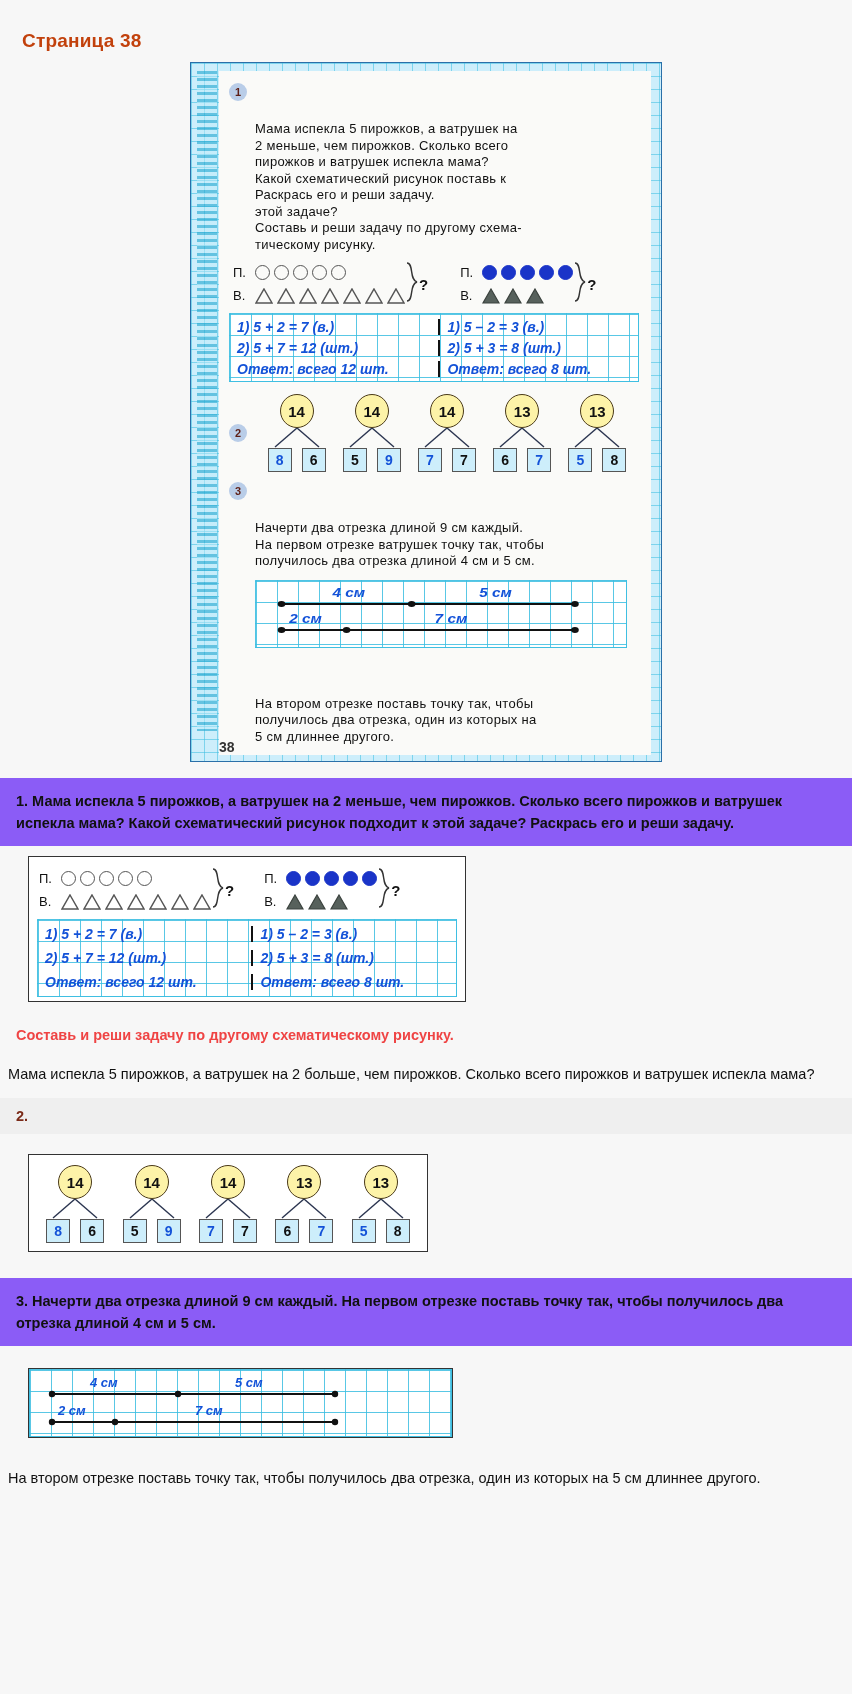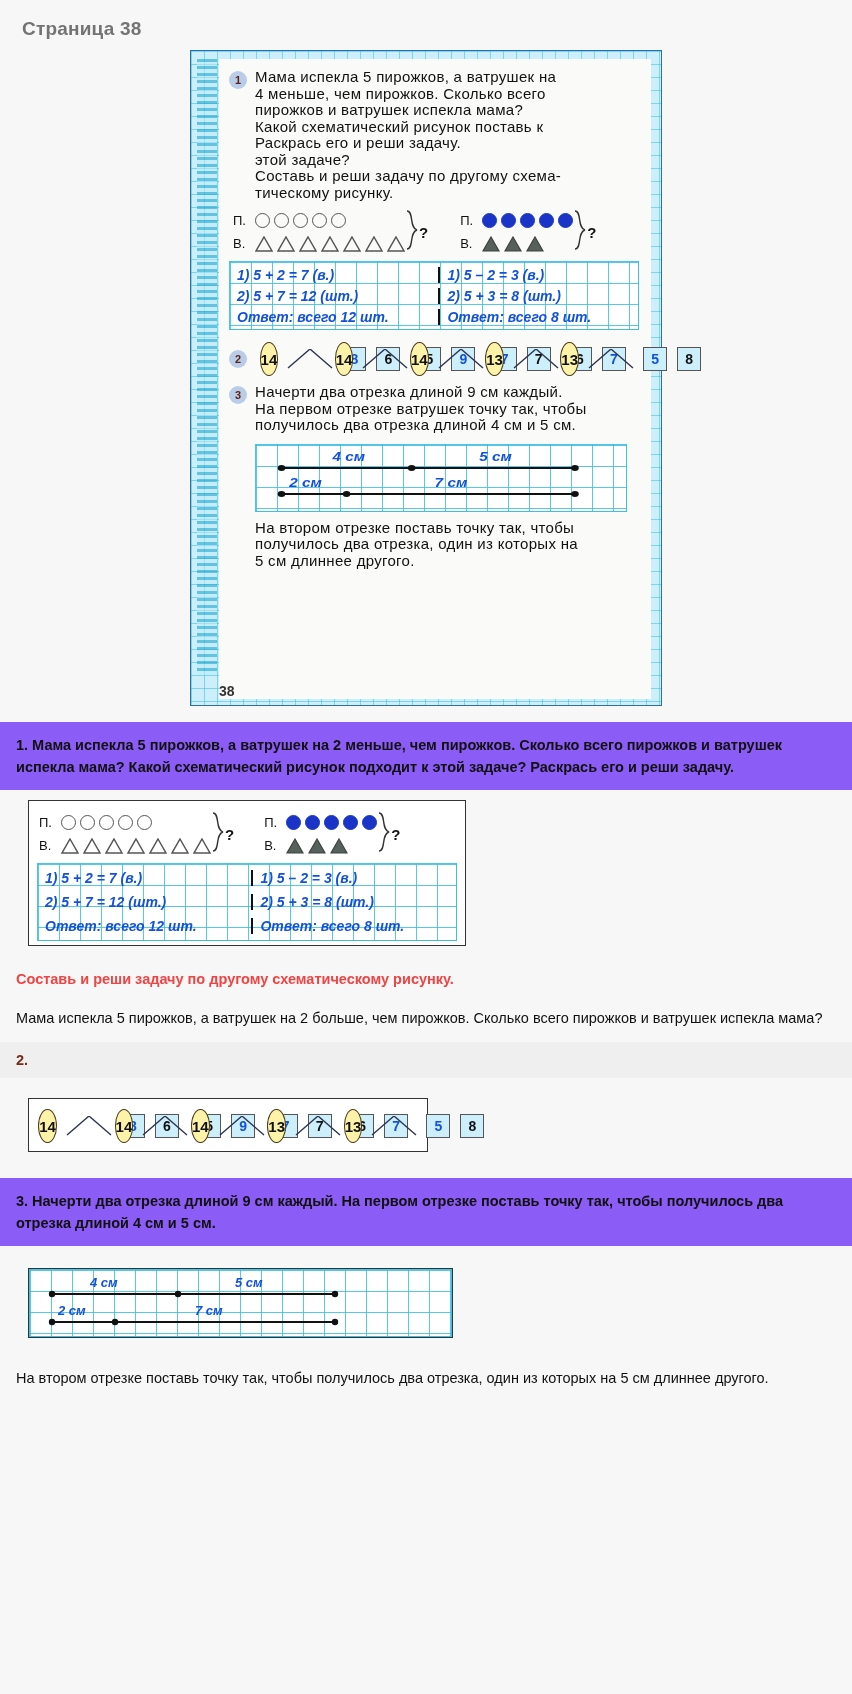--- a/index.html
+++ b/index.html
@@ -9,22 +9,22 @@
     background: #f7f7f7;
     font-family: "Liberation Sans", sans-serif;
     color: #1a1a1a;
   }
   .page { position: relative; width: 852px; }
 
   
   .page-title {
     font-size: 19px;
     font-weight: bold;
-    color: #737373;
-    padding: 18px 0 10px 22px;
+    color: #c2410c;
+    padding: 30px 0 10px 22px;
     letter-spacing: .2px;
   }
 
   
   .scan-wrap { display:flex; justify-content:center; }
   .scan {
     position: relative;
     width: 472px;
     border: 1px solid #2a6fa8;
     background:
@@ -54,22 +54,22 @@
 
   
   .ex-row { display:flex; align-items:flex-start; margin-bottom:4px; }
   .ex-num {
     flex: 0 0 18px; width:18px; height:18px; border-radius:50%;
     background:#b9cde8; color:#5e1f16; font-weight:bold; font-size:11px;
     display:flex; align-items:center; justify-content:center;
     margin-right:8px; margin-top:2px;
   }
   .ex-text {
-    flex:1; font-size:15px; line-height:16.5px; color:#111;
-    text-align: justify; letter-spacing:.3px;
+    flex:1; font-size:13px; line-height:16.5px; color:#111;
+    text-align: justify; letter-spacing:.3px;margin-top:40px;
   }
   .ex-text div { margin:0; }
 
   
   .scheme { display:flex; gap:6px; align-items:center; margin:8px 0 6px 4px; }
   .scheme-half { display:flex; align-items:center; }
   .scheme-rows { display:flex; flex-direction:column; gap:3px; }
   .scheme-line { display:flex; align-items:center; height:20px; }
   .scheme-label { font-size:13px; width:22px; color:#111; }
   .shapes { display:flex; gap:4px; align-items:center; }
@@ -92,21 +92,21 @@
   .gridrow { display:flex; height:21px; align-items:center;gap:9px; }
   .gridcell {
     flex:1 1 50%; font-style:italic; font-weight:bold; color:#1352d8;
     font-size:14px; padding-left:7px; white-space:nowrap;
     font-family:"Liberation Sans", sans-serif;
   }
   .gridcell.right { border-left:2px solid #111; }
 
   
   .trees { display:flex; justify-content:space-around; align-items:flex-start; padding:4px 4px 2px 4px; }
-  .tree { display:flex; flex-direction:row; align-items:center; width:74px; }
+  .tree { display:flex; flex-direction:column; align-items:center; width:74px; }
   .bubble {
     width:34px; height:34px; border-radius:50%;
     background:#fdf3a8; border:1.8px solid #4a3a1a;
     display:flex; align-items:center; justify-content:center;
     font-weight:bold; font-size:15px; color:#111;
   }
   .branch { height:20px; width:64px; }
   .leaves { display:flex; gap:10px; }
   .leaf {
     width:24px; height:24px;
@@ -125,21 +125,21 @@
     border:1px solid rgba(60,190,225,.9);
     text-decoration:underline;
   }
 
   
   .q-band {
     background:#8b5cf6; padding:12px 16px; margin-top:16px;
     font-size:14.5px; line-height:22px; font-weight:bold; color:#111;
   }
   .plain {
-    padding:12px 16px; font-size:14.5px; line-height:24px; color:#111;
+    padding:12px 8px; font-size:14.5px; line-height:24px; color:#111;
     background:#f7f7f7;
   }
   .bold-line {
     padding:12px 16px 4px 16px; font-size:14.5px; line-height:22px;
     font-weight:bold; color:#ef4444; background:#f7f7f7;
   }
   .card {
     margin:10px 14px; background:#fff; border:1px solid #333;
     display:inline-block;
   }
@@ -156,21 +156,21 @@
 
   <div class="scan-wrap">
     <div class="scan">
       <div class="scan-spine"></div>
       <div class="scan-inner">
 
         <div class="ex-row">
           <div class="ex-num">1</div>
           <div class="ex-text">
             <div>Мама испекла 5 пирожков, а ватрушек на</div>
-            <div>4 меньше, чем пирожков. Сколько всего</div>
+            <div>2 меньше, чем пирожков. Сколько всего</div>
             <div>пирожков и ватрушек испекла мама?</div>
             <div>Какой схематический рисунок поставь к</div>
             <div>Раскрась его и реши задачу.</div>
             <div>этой задаче?</div>
             <div>Составь и реши задачу по другому схема-</div>
             <div>тическому рисунку.</div>
           </div>
         </div>
 
         <div class="scheme">

